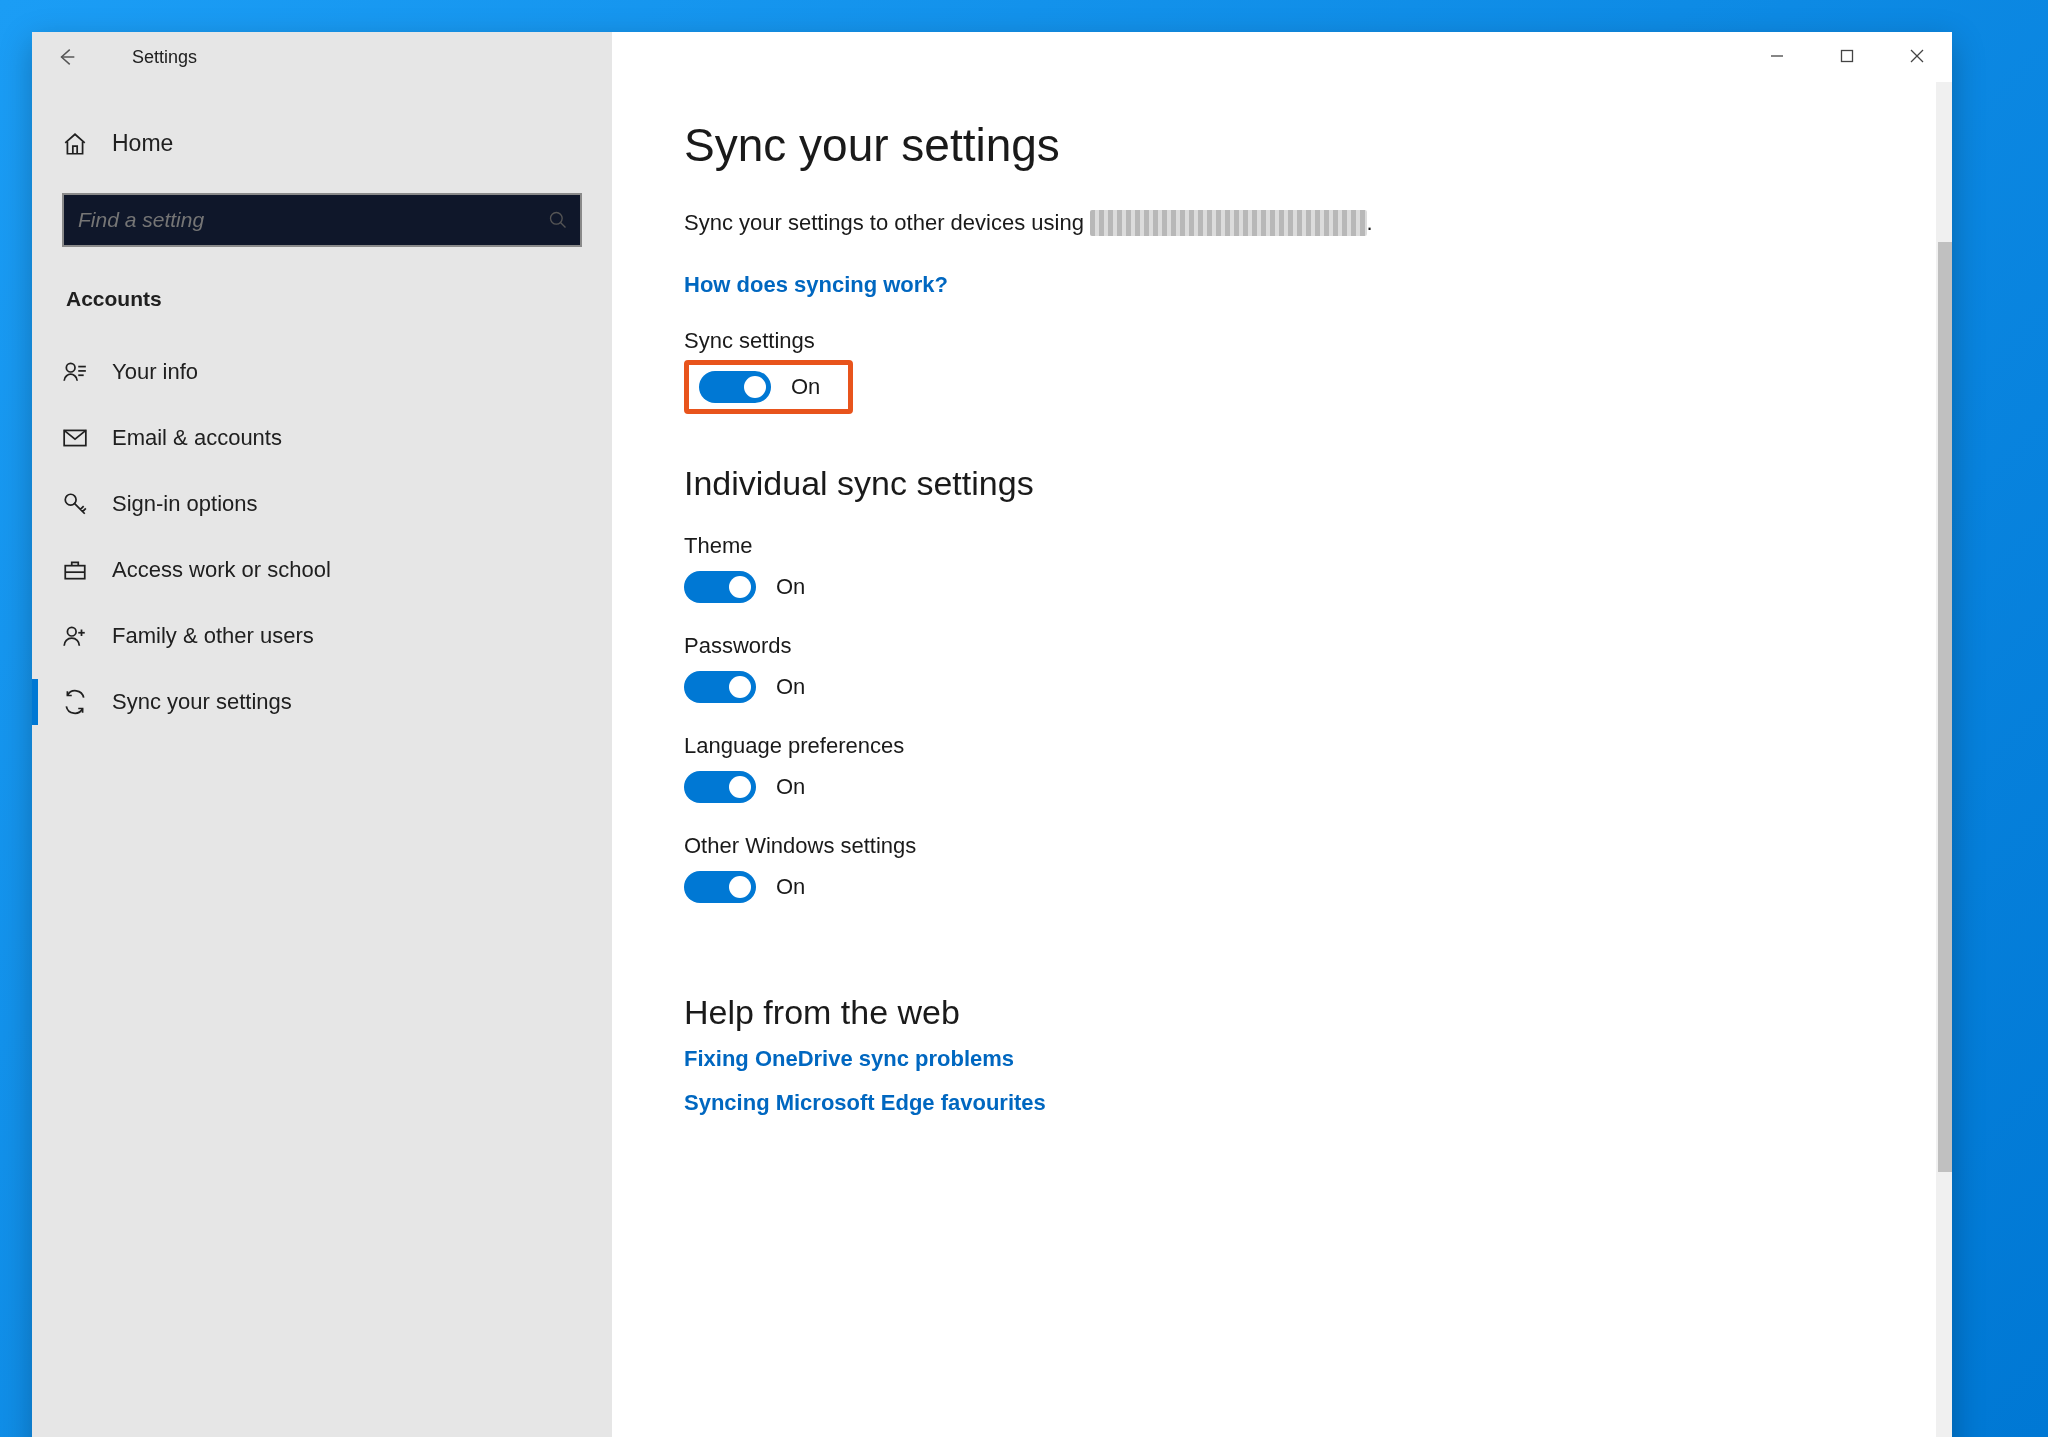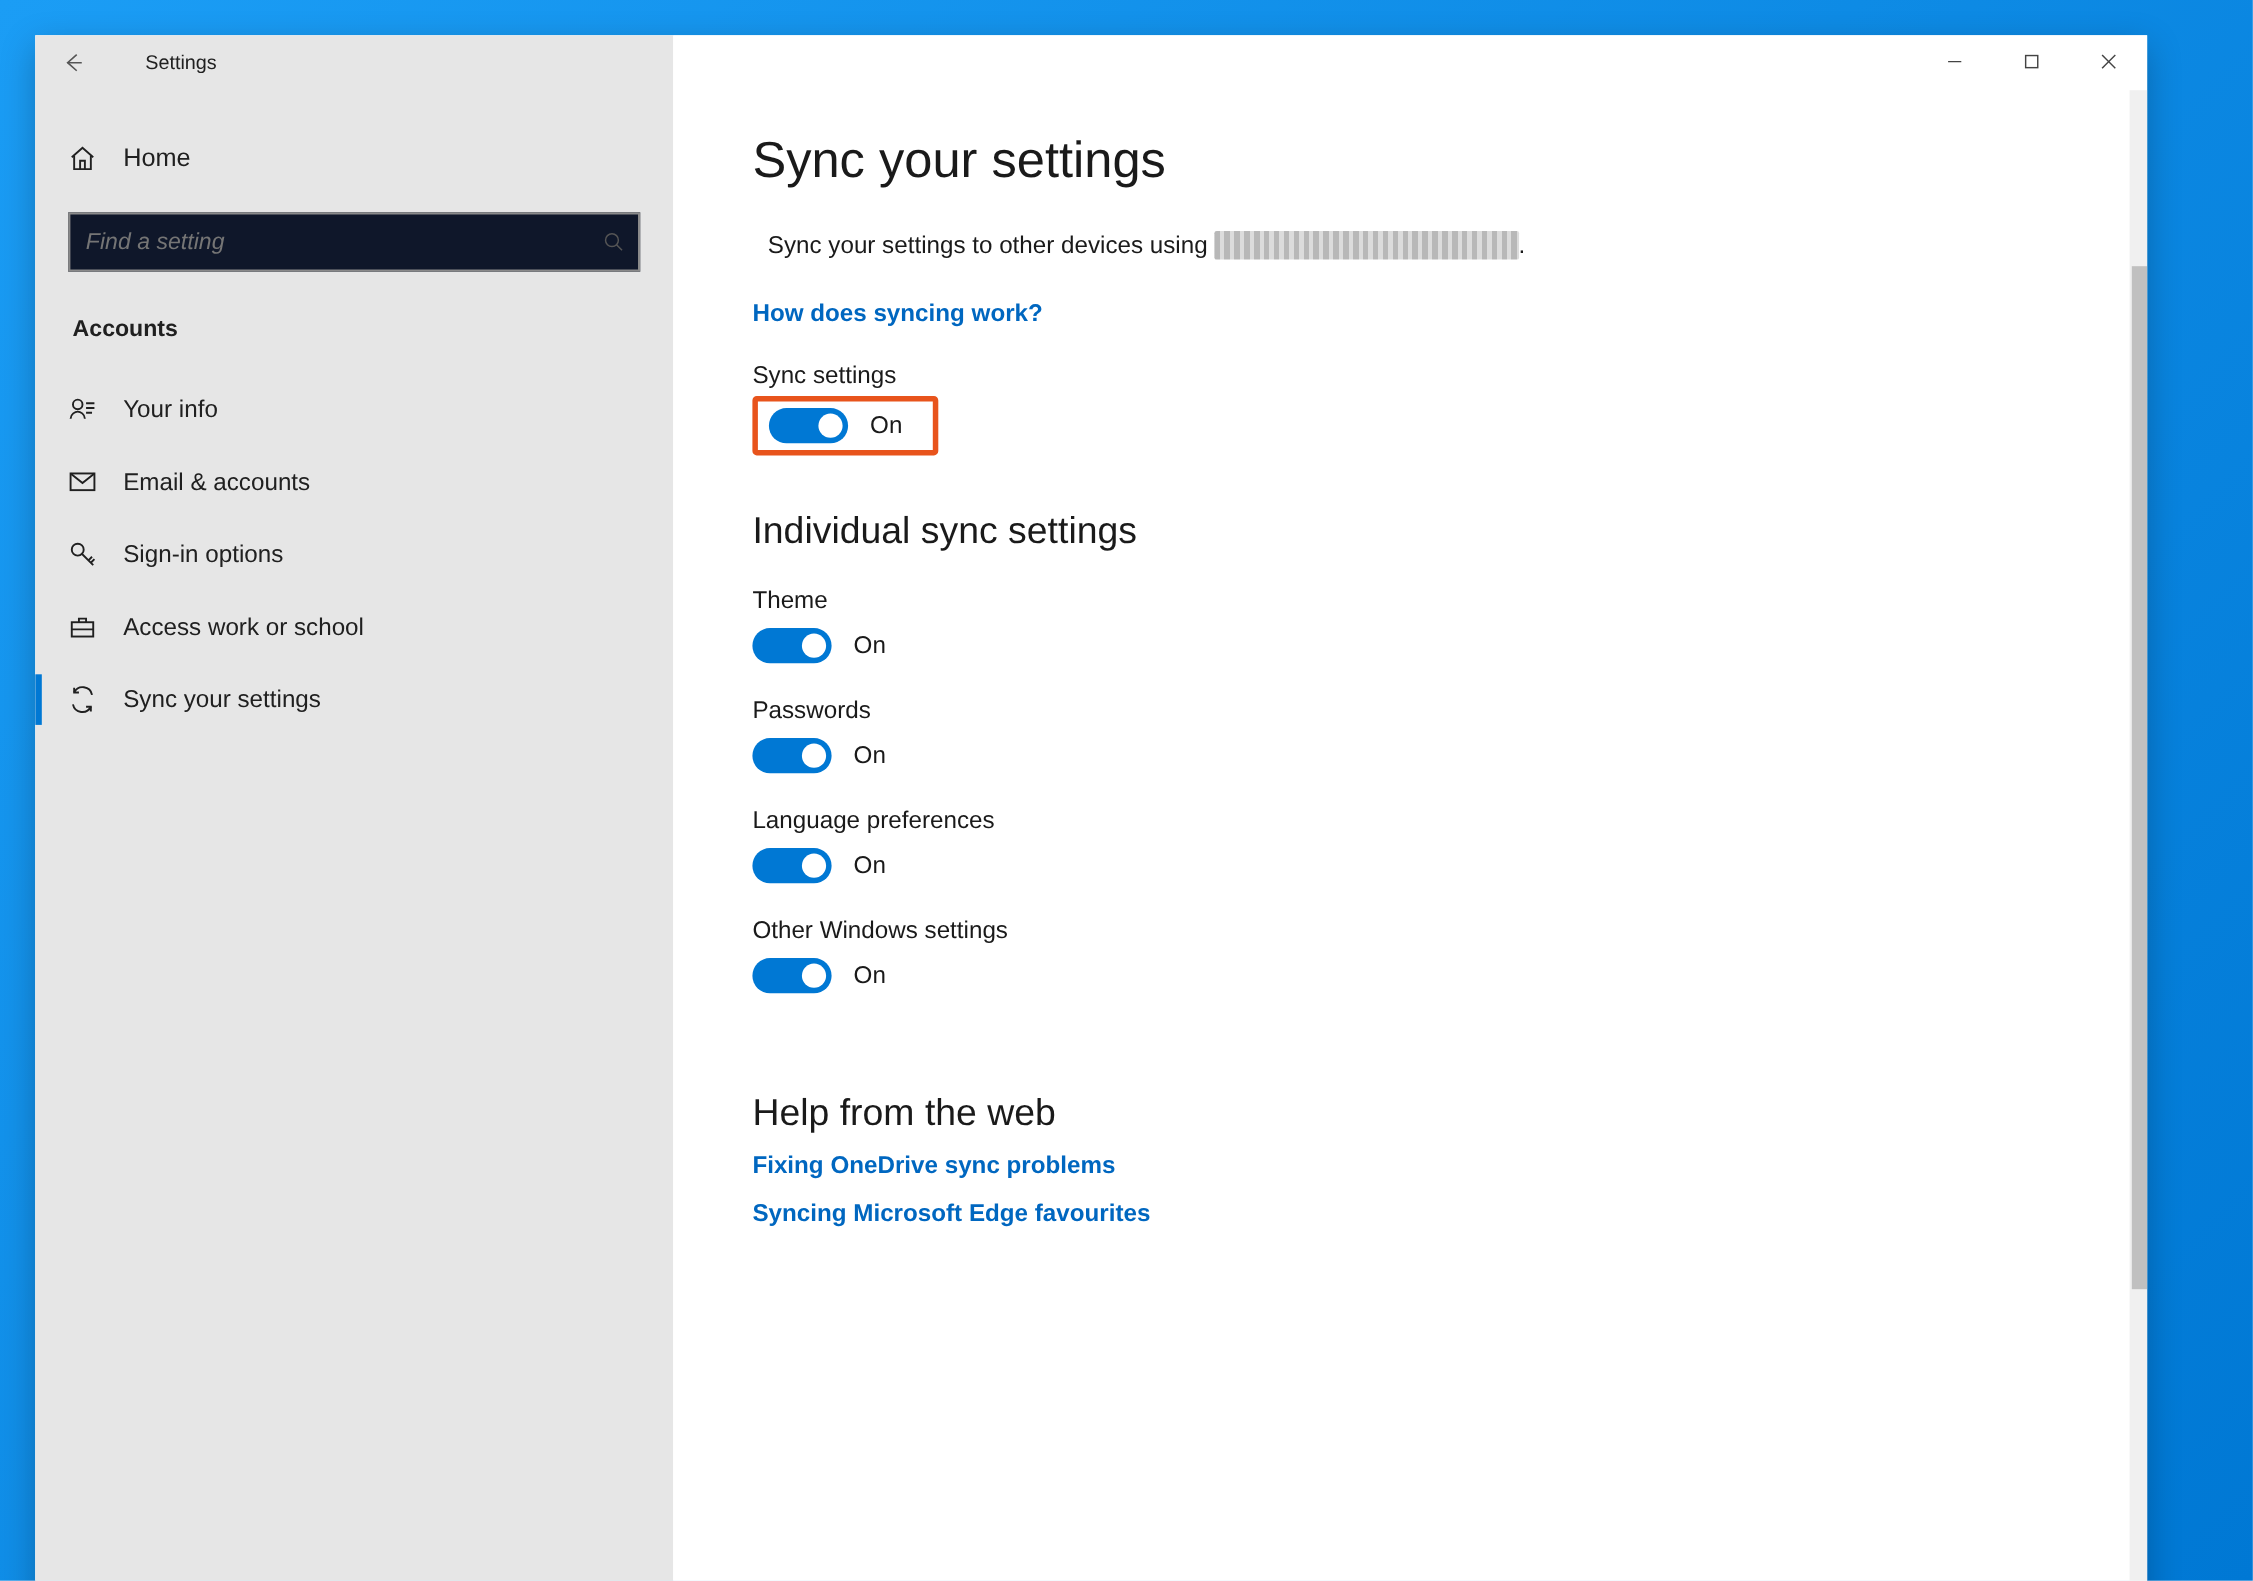--- a/index.html
+++ b/index.html
@@ -123,21 +123,21 @@
   .content {
     position:absolute;
     top:0; right:0;
     left: 580px;
     height:100%;
     background:#ffffff;
     padding: 86px 60px 40px 72px;
     overflow:auto;
   }
   .page-h1 { font-size: 46px; font-weight: 500; color:#1a1a1a; margin:0 0 38px; }
-  .desc-line { font-size:22px; color:#1a1a1a; margin-bottom: 36px; margin-left: 14px; }
+  .desc-line { font-size:22px; color:#1a1a1a; margin-bottom: 36px; }
   .blur-email {
     display:inline-block;
     background: repeating-linear-gradient(90deg,#b8b8b8 0 5px,#dcdcdc 5px 9px);
     color: transparent;
     border-radius:2px;
     filter: blur(0.2px);
   }
   .blue-link { color:#0067c0; font-size:22px; cursor:pointer;font-weight:bold; }
 
   .sub-label { font-size:22px; color:#1a1a1a; margin-top: 30px; }
@@ -272,20 +272,29 @@
 
       <div class="nav-item">
         <svg class="nicon ticon" viewBox="0 0 24 24">
             <rect x="3" y="8" width="18" height="12"></rect>
             <path d="M9 8 V5 H15 V8"></path>
             <line x1="3" y1="14" x2="21" y2="14"></line>
           </svg>
         <span class="nlabel">Access work or school</span>
       </div>
 
+      <div class="nav-item">
+        <svg class="nicon ticon" viewBox="0 0 24 24">
+            <circle cx="9" cy="8" r="4"></circle>
+            <path d="M2 21c0-4 3-7 7-7s7 3 7 7"></path>
+            <line x1="18" y1="6" x2="18" y2="12"></line>
+            <line x1="15" y1="9" x2="21" y2="9"></line>
+          </svg>
+        <span class="nlabel">Family &amp; other users</span>
+      </div>
 
       <div class="nav-item active">
         <svg class="nicon ticon" viewBox="0 0 24 24">
             <path d="M20 8 A8 8 0 0 0 5 6"></path>
             <polyline points="5,2 5,6 9,6"></polyline>
             <path d="M4 16 A8 8 0 0 0 19 18"></path>
             <polyline points="19,22 19,18 15,18"></polyline>
           </svg>
         <span class="nlabel">Sync your settings</span>
       </div>

